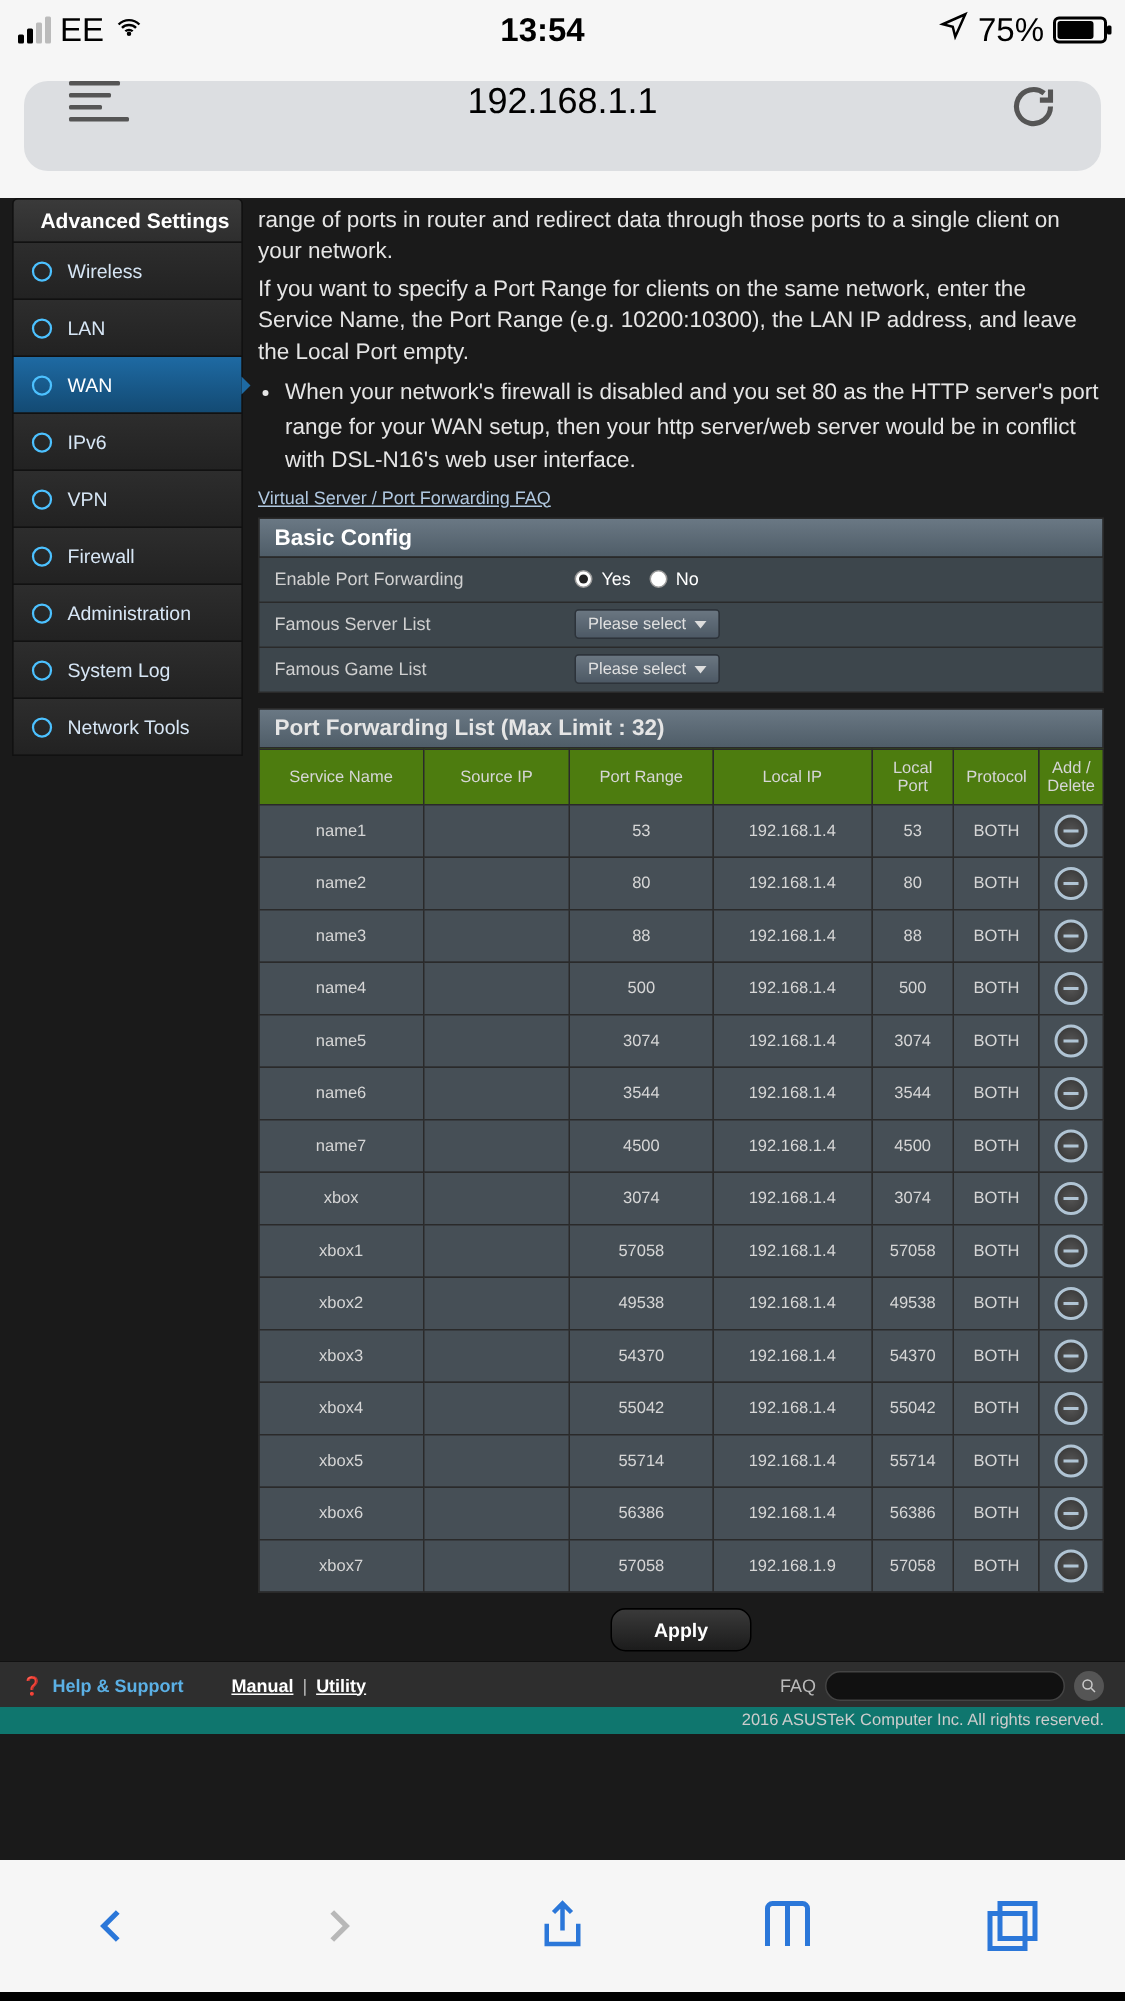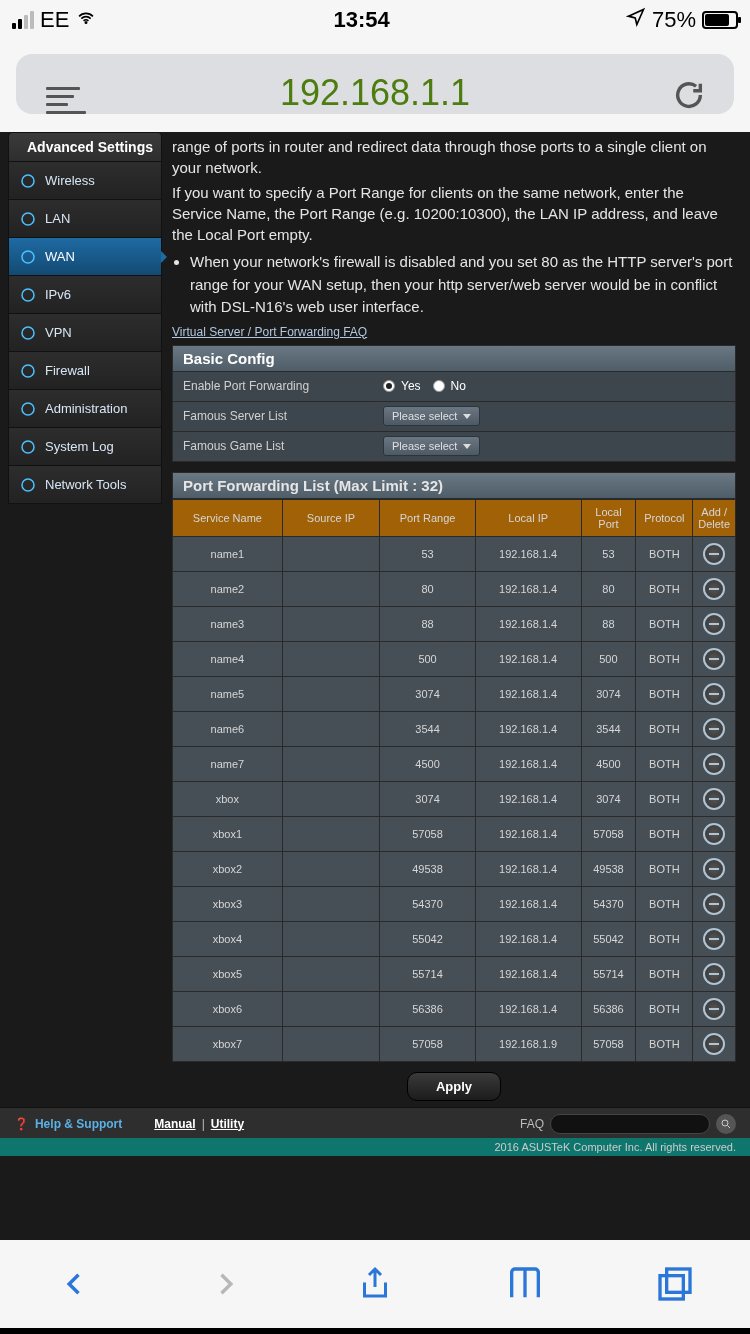--- a/index.html
+++ b/index.html
@@ -13,21 +13,21 @@
   .signal-bars span:nth-child(1){height:6px}
   .signal-bars span:nth-child(2){height:10px}
   .signal-bars span:nth-child(3){height:14px;background:#bbb}
   .signal-bars span:nth-child(4){height:18px;background:#bbb}
   .batt { width:36px; height:18px; border:2px solid #000; border-radius:4px; position:relative; display:inline-block; }
   .batt::after { content:""; position:absolute; right:-5px; top:4px; width:3px; height:6px; background:#000; border-radius:1px; }
   .batt-fill { position:absolute; left:1px; top:1px; bottom:1px; width:75%; background:#000; border-radius:2px; }
 
   
   .url-bar { background: #f6f6f6; padding: 14px 16px 18px; display:flex; align-items:center; gap:14px; }
-  .url-field { flex:1; background:#dcdee1; border-radius:16px; height:60px; display:flex; align-items:flex-end; justify-content:center; font-size:36px; color:#4d7c0f; position:relative; }
+  .url-field { flex:1; background:#dcdee1; border-radius:16px; height:60px; display:flex; align-items:flex-start; justify-content:center; font-size:24px; color:#000000; position:relative; }
   .hamburger { width:40px; display:flex; flex-direction:column; gap:5px; margin-left:12px;}
   .hamburger span { height:3px; background:#555; border-radius:1px;}
   .hamburger span:nth-child(1){width:34px}
   .hamburger span:nth-child(2){width:28px}
   .hamburger span:nth-child(3){width:22px}
   .reload { width:36px; height:36px; margin-right:12px;}
 
   
   .page { background:#1a1a1a; height:1108px; overflow:hidden; }
 
@@ -51,21 +51,21 @@
   .config-row .label { width:200px; padding:6px 10px; color:#d0d0d0; }
   .config-row .control { flex:1; padding:4px 10px; display:flex; align-items:center; gap:6px; color:#fff;}
   .radio-dot { width:12px; height:12px; border-radius:50%; border:1px solid #999; background:#fff; display:inline-block; position:relative;}
   .radio-dot.checked::after { content:""; position:absolute; inset:2px; border-radius:50%; background:#222; }
   .select-box { background: linear-gradient(#6a7681,#4d5965); border:1px solid #2d333a; color:#e0e0e0; font-size:11px; padding:2px 8px; border-radius:3px; display:inline-flex; align-items:center; gap:6px; height:20px;}
   .select-box .caret { width:0;height:0;border-left:4px solid transparent;border-right:4px solid transparent;border-top:5px solid #ddd;}
 
   .list-header { background: linear-gradient(#6a7884,#4f5d68); border:1px solid #2a2a2a; padding:4px 10px; font-size:15px; font-weight:bold; margin-top:10px;}
   .pf-table { width:100%; border-collapse:collapse; font-size:11px; color:#d6d6d6; table-layout:fixed; }
   .pf-table th, .pf-table td { border:1px solid #2a2a2a; padding:6px 4px; text-align:center; background:#464f56; }
-  .pf-table th { background:#a16207; font-weight:normal; font-size:11px; }
+  .pf-table th { background:#4d7c0f; font-weight:normal; font-size:11px; }
   .pf-table td { height:33px; font-size:11px; }
   .pf-table .input-cell input { width:92%; height:18px; background:#5b666f; border:1px solid #2a2a2a; }
   .pf-table .input-row td { background:#4b555d; }
   .dropdown-caret-red { display:inline-block; width:14px; height:14px; background:#fff; border:1px solid #999; position:relative; }
   .dropdown-caret-red::after { content:""; position:absolute; top:4px; left:3px; border-left:4px solid transparent; border-right:4px solid transparent; border-top:5px solid #d33; }
 
   .icon-btn { width:22px; height:22px; border:2px solid #b0c4d4; border-radius:50%; display:inline-flex; align-items:center; justify-content:center; color:#b0c4d4; font-size:16px; font-weight:bold; background: radial-gradient(#555,#333); cursor:pointer;}
   .icon-btn.minus::before { content:""; display:block; width:10px; height:2px; background:#b0c4d4;}
   .icon-btn.plus { position:relative; }
   .icon-btn.plus::before { content:""; position:absolute; width:10px; height:2px; background:#b0c4d4;}

